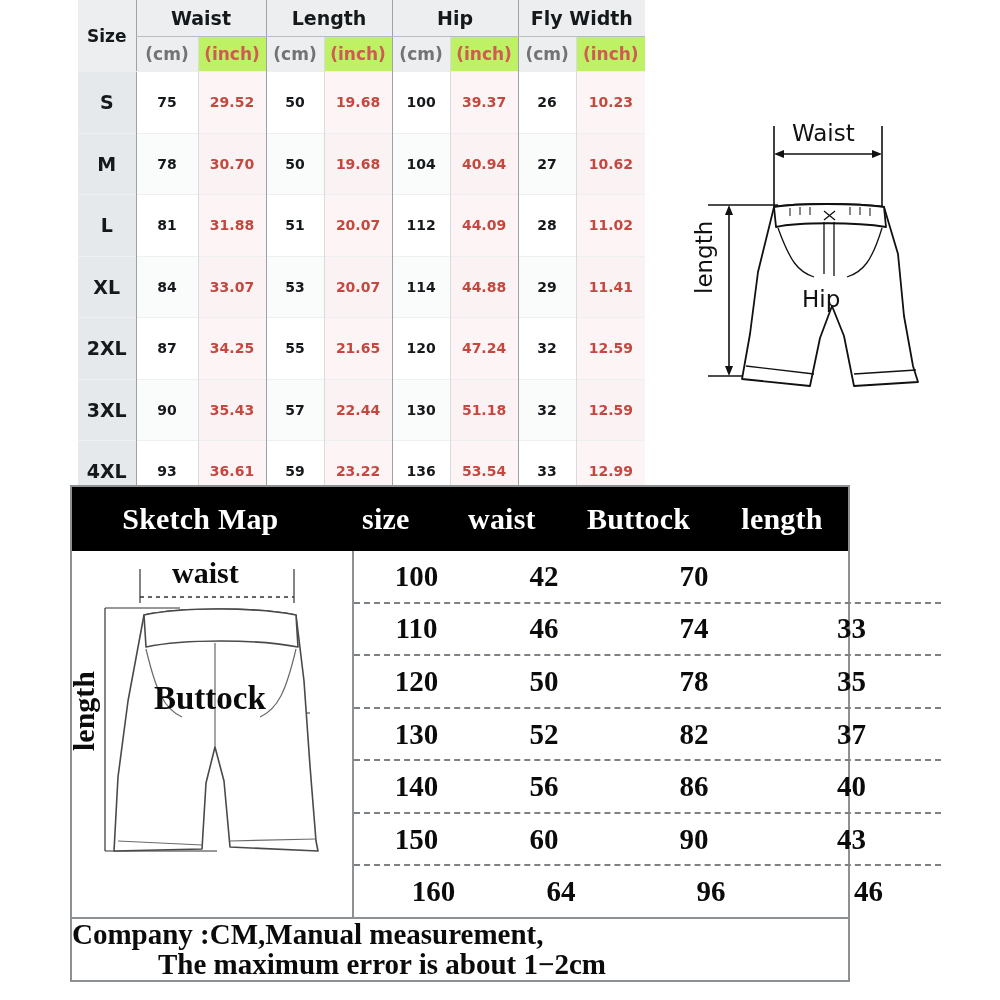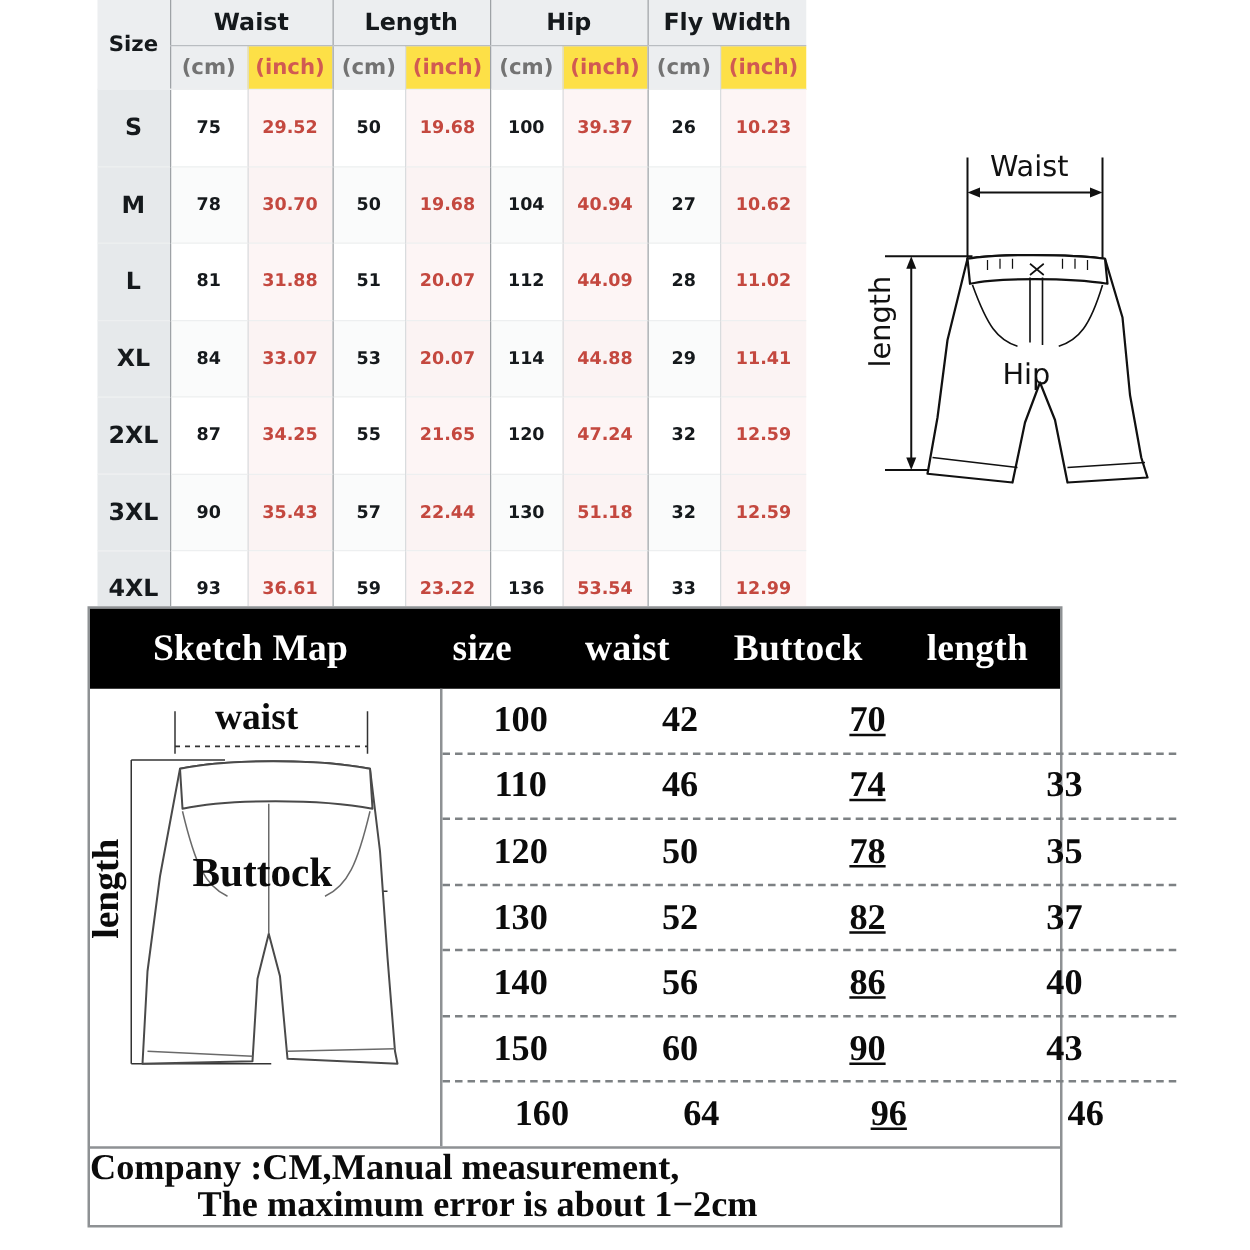--- a/index.html
+++ b/index.html
@@ -27,21 +27,21 @@
     height:36px;background:#eceef0;color:#15191c;
     font-size:19px;border-bottom:1px solid #b9bdc1;
   }
   .hdr-size{
     background:#eceef0;color:#15191c;font-size:17px;
     border-bottom:1px solid #eceef0;
   }
   .hdr-unit{
     height:34px;background:#eceef0;font-size:17px;color:#737373;
   }
-  .hdr-unit.inch{color:#d15a52;background:#fde047;}
+  .hdr-unit.inch{color:#d15a52;background:#bef264;}
   .vsep{border-left:1px solid #9ea2a6;}
   .vsep-lite{border-left:1px solid #d9dcde;}
   .row-cell{height:60.5px;font-size:14px;color:#15191c;background:#ffffff;}
   .row-cell.inch{color:#c4483f;background:#fdf5f5;}
   .row-cell.shade{background:#fafbfb;}
   .row-cell.inch.shade{background:#fbf3f3;}
   .sz-cell{
     height:60.5px;font-size:19px;color:#15191c;background:#e6e9eb;
   }
   .rowline{border-top:1px solid #edeff0;}
@@ -82,21 +82,21 @@
     flex:1;display:flex;align-items:center;
     font-family:"Liberation Serif",serif;
     border-bottom:2px dashed #7d8184;
   }
   .drow:last-child{border-bottom:none;margin-left:17px;}
   .drow .dc{
     text-align:center;font-size:29px;color:#0b0b0b;font-weight:bold;
   }
   .dc-size{width:125px;}
   .dc-waist{width:130px;}
-  .dc-buttock{width:170px;text-decoration:underline;}
+  .dc-buttock{width:170px;}
   .dc-length{width:145px;}
 
   #bottom-footer{
     border-top:2px solid #8e9194;height:63px;
     font-family:"Liberation Serif",serif;
     display:flex;flex-direction:column;justify-content:center;
     box-sizing:border-box;
   }
   #bottom-footer div{
     font-size:29px;color:#0b0b0b;font-weight:bold;line-height:1.02;

